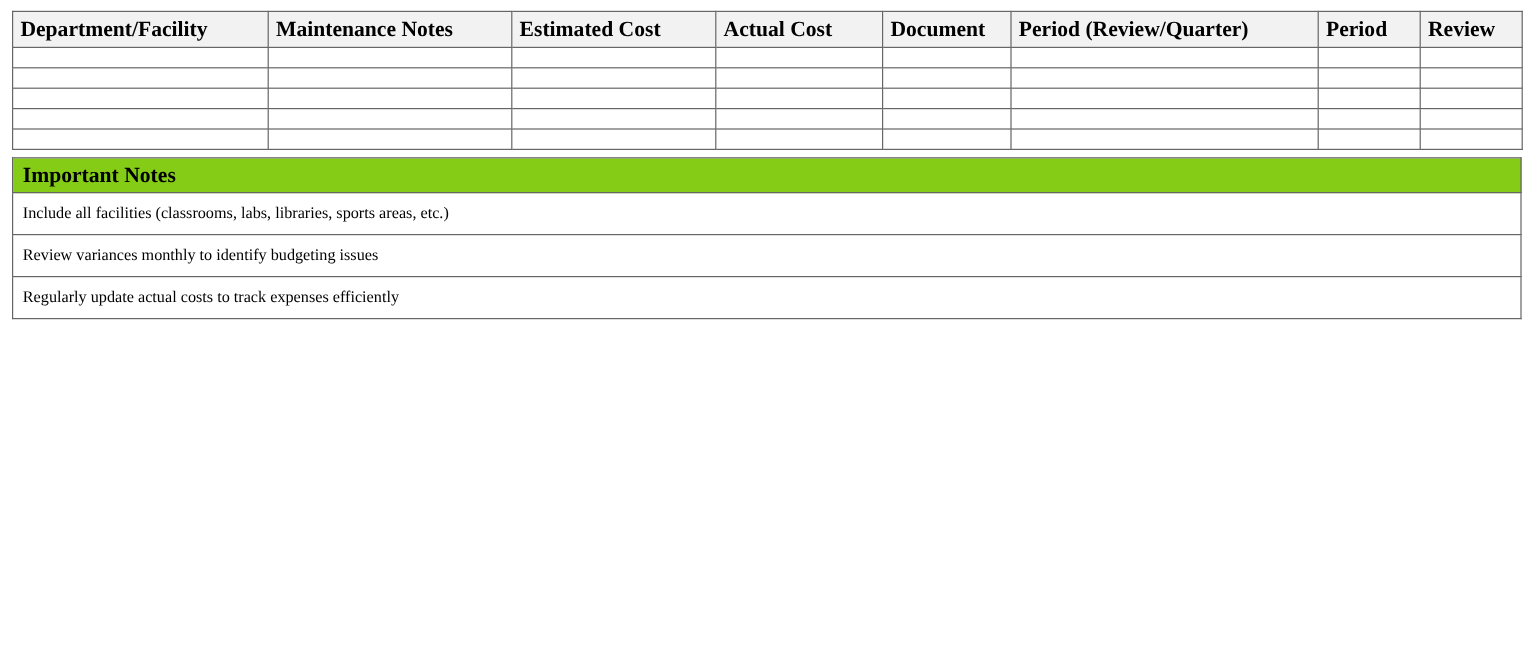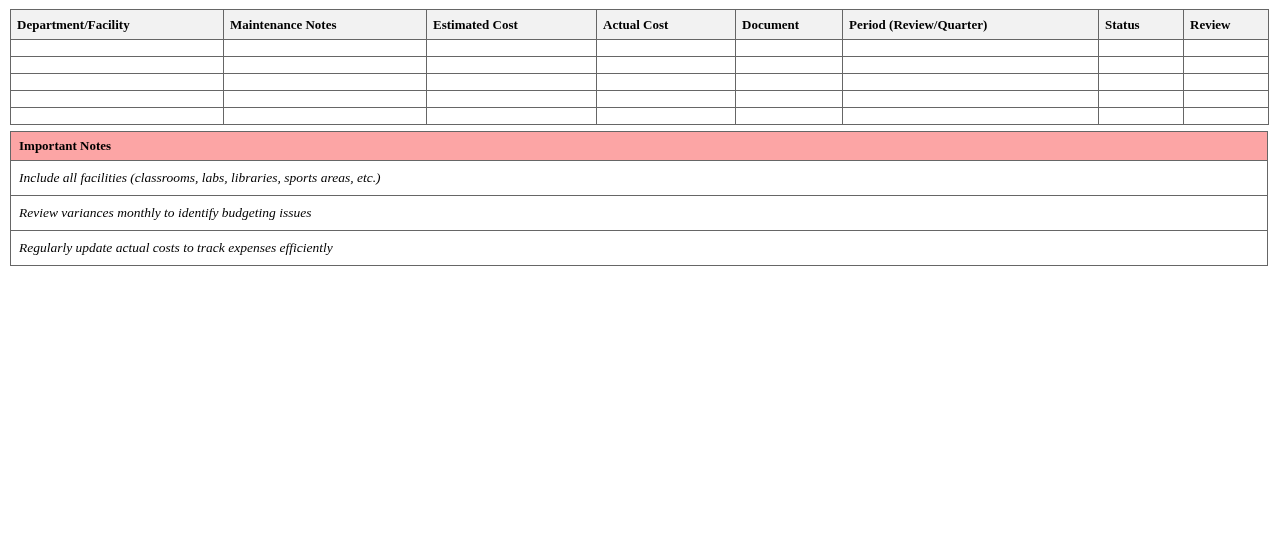--- a/index.html
+++ b/index.html
@@ -34,21 +34,21 @@
   table.maintenance th,
   table.maintenance td {
     border: 1px solid #666666;
     padding: 0 6px;
     text-align: left;
     vertical-align: middle;
   }
   table.maintenance thead th {
     background: #f2f2f2;
     font-weight: bold;
-    font-size: 13px;
+    font-size: 18px;
     height: 29px;
     line-height: 29px;
     white-space: nowrap;
   }
   table.maintenance tbody td {
     height: 16px;
     line-height: 16px;
     font-size: 13.5px;
   }
 
@@ -62,32 +62,31 @@
     table-layout: fixed;
   }
   table.notes th,
   table.notes td {
     border: 1px solid #666666;
     padding: 0 8px;
     text-align: left;
     vertical-align: middle;
   }
   table.notes thead th {
-    background: #fca5a5;
+    background: #84cc16;
     font-weight: bold;
-    font-size: 13px;
+    font-size: 18px;
     height: 28px;
     line-height: 28px;
   }
   table.notes tbody td {
     height: 34px;
     line-height: 34px;
     font-size: 13.5px;
     font-weight: normal;
-    font-style: italic;
   }
 </style>
 </head>
 <body>
 
 <div class="page">
 
   <table class="maintenance">
     <colgroup>
       <col style="width:213px">
@@ -100,21 +99,21 @@
       <col style="width:85px">
     </colgroup>
     <thead>
       <tr>
         <th>Department/Facility</th>
         <th>Maintenance Notes</th>
         <th>Estimated Cost</th>
         <th>Actual Cost</th>
         <th>Document</th>
         <th>Period (Review/Quarter)</th>
-        <th>Status</th>
+        <th>Period</th>
         <th>Review</th>
       </tr>
     </thead>
     <tbody>
       <tr>
         <td></td>
         <td></td>
         <td></td>
         <td></td>
         <td></td>

